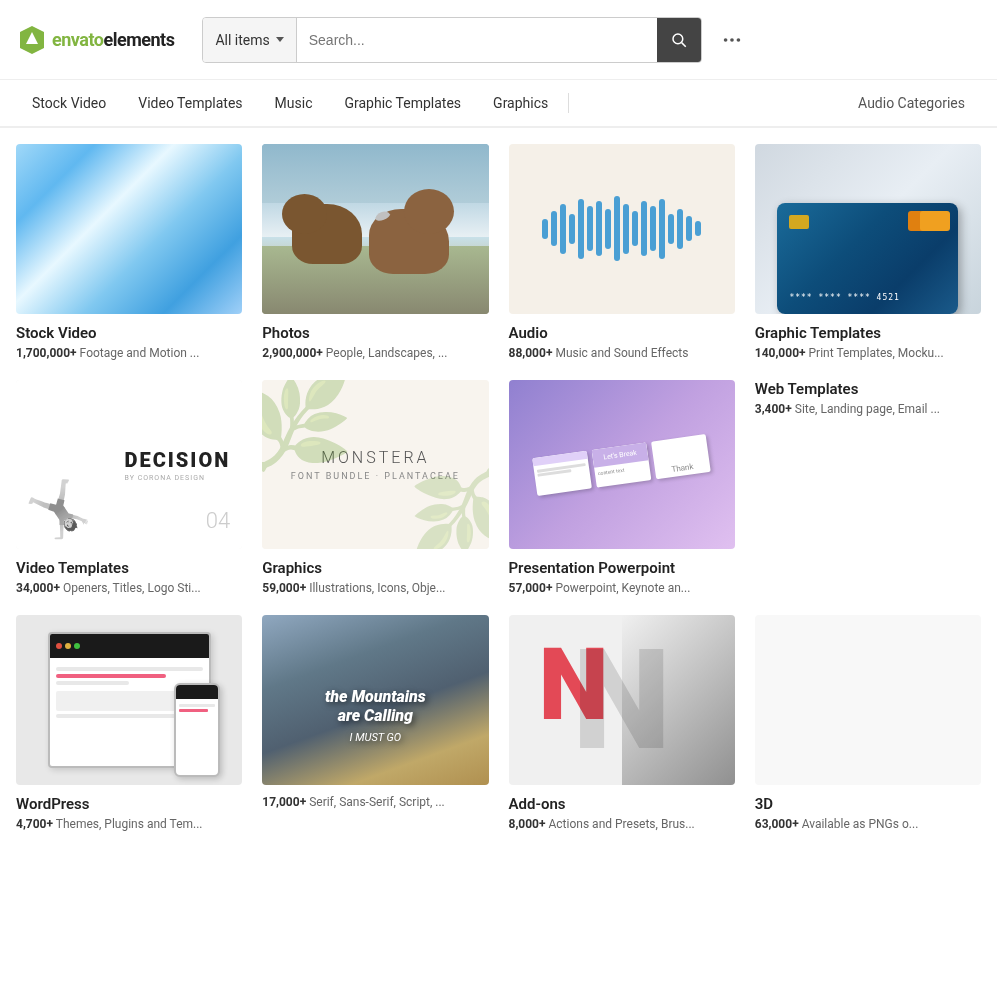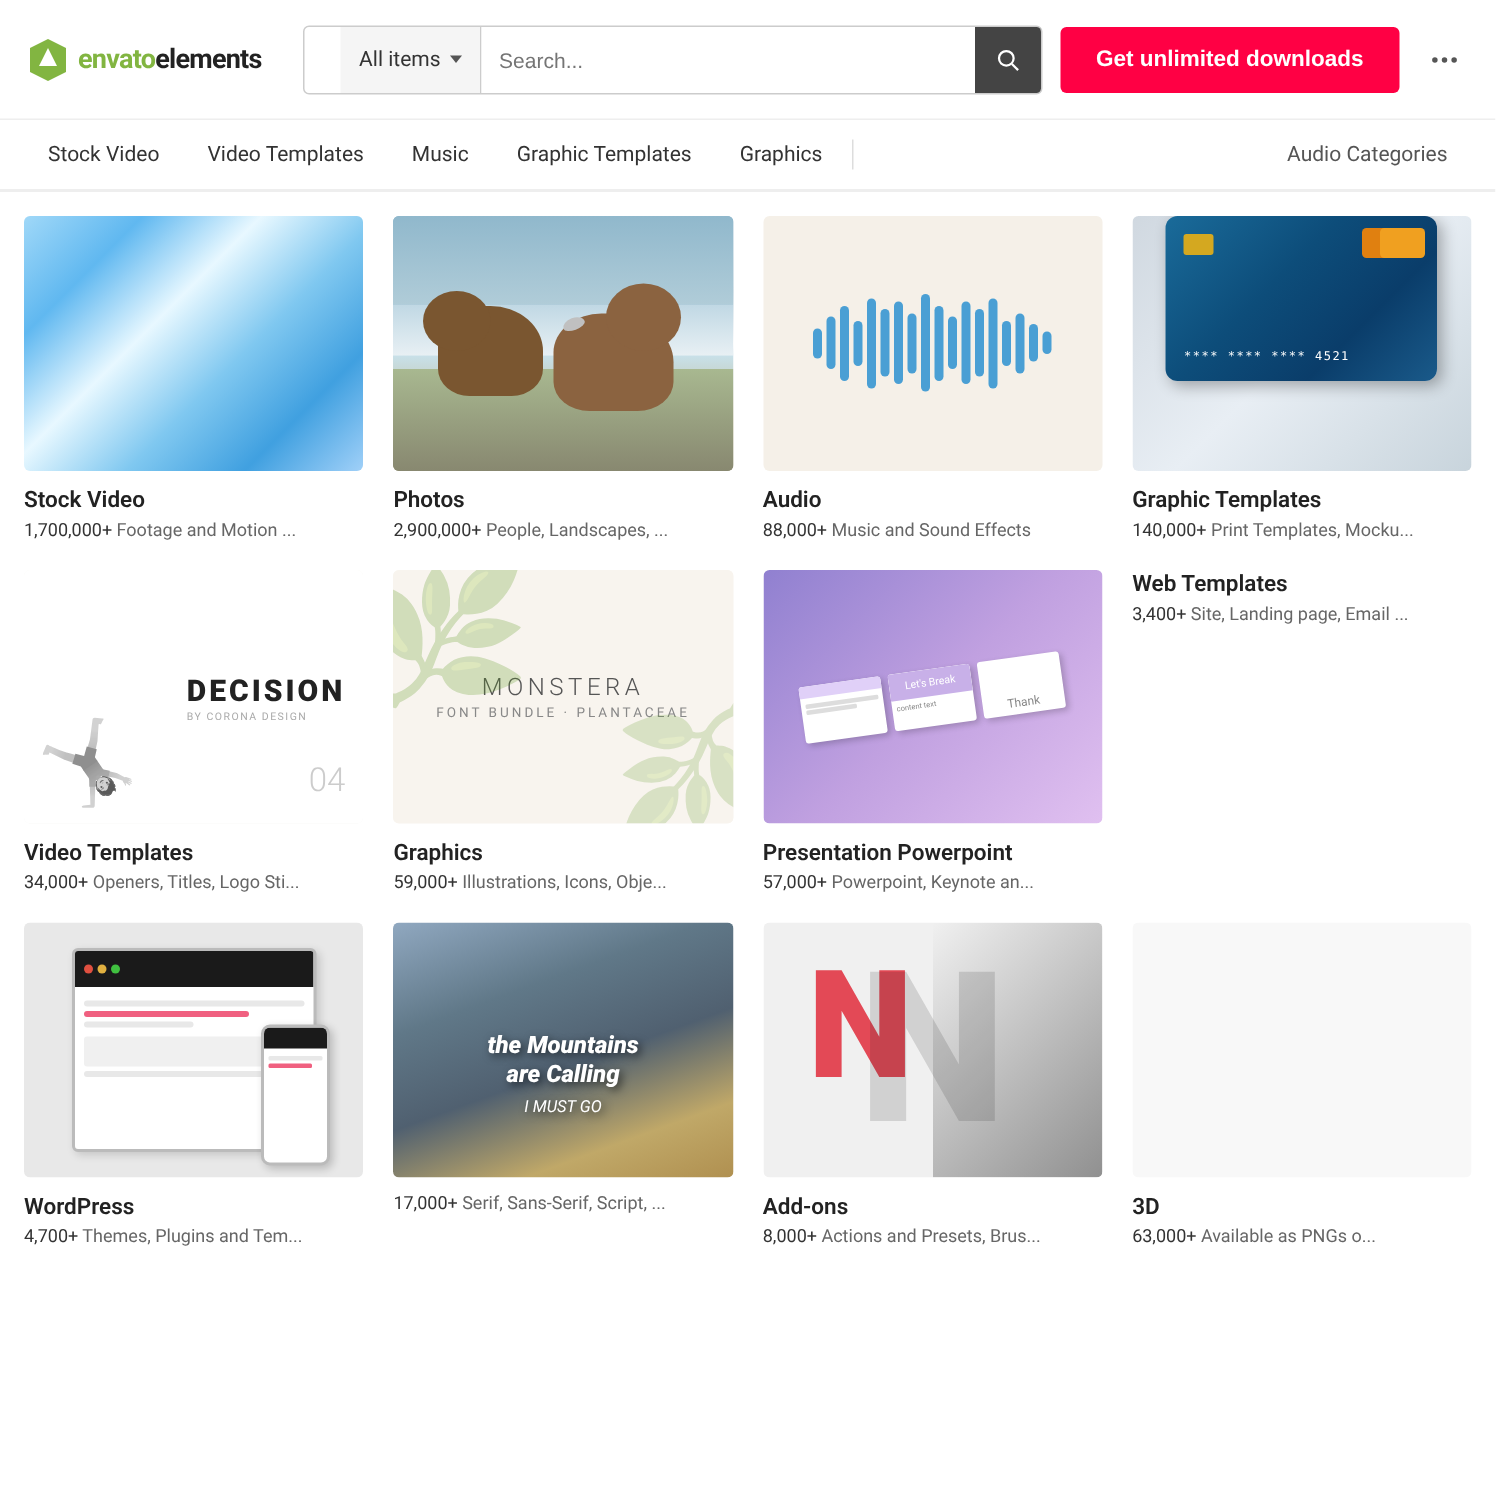--- a/index.html
+++ b/index.html
@@ -35,21 +35,20 @@
 
     .search-bar {
       display: flex;
       align-items: center;
       border: 1px solid #ccc;
       border-radius: 4px;
       overflow: hidden;
       flex: 1;
       max-width: 500px;
       margin-left: 16px;
-      padding-left: 24px;
     }
     .all-items-dropdown {
       display: flex;
       align-items: center;
       padding: 0 12px;
       height: 44px;
       background: #f5f5f5;
       border-right: 1px solid #ccc;
       cursor: pointer;
       font-size: 14px;
@@ -175,21 +174,21 @@
       font-size: 15px;
       font-weight: 600;
       color: #222;
       margin-bottom: 4px;
     }
     .card-subtitle {
       font-size: 12px;
       color: #666;
     }
     .card-count {
-      font-weight: 400;
+      font-weight: 700;
       color: #333;
     }
     .thumb-audio {
       background: #f5f0e8;
       display: flex;
       align-items: center;
       justify-content: center;
     }
     .audio-wave {
       display: flex;
@@ -221,21 +220,21 @@
       width: 100%; height: 100%;
       background: linear-gradient(180deg, #8ab4cc 0%, #70a0b8 30%, #ffffff 50%, #c8e0e8 55%, #c0b890 80%, #a0a080 100%);
       position: relative;
     }
 
     
     .credit-card-scene {
       width: 100%; height: 100%;
       background: linear-gradient(135deg, #d0d8e0 0%, #e8eef4 50%, #c8d4dc 100%);
       display: flex;
-      align-items: flex-start;
+      align-items: flex-end;
       justify-content: center;
     }
     .credit-card {
       width: 80%;
       height: 65%;
       background: linear-gradient(135deg, #1a6b9a 0%, #0d4d7a 40%, #0a3d6a 70%, #1a5a8a 100%);
       border-radius: 8px;
       position: relative;
       box-shadow: 3px 3px 10px rgba(0,0,0,0.3);
     }
@@ -386,21 +385,20 @@
     </div>
     <input class="search-input" type="text" placeholder="Search..." style="">
     <button class="search-btn">
       <svg viewBox="0 0 24 24">
         <circle cx="10.5" cy="10.5" r="6.5" stroke="#fff" stroke-width="2" fill="none"></circle>
         <line x1="15.5" y1="15.5" x2="21" y2="21" stroke="#fff" stroke-width="2"></line>
       </svg>
     </button>
   </div>
 
-  <button class="cta-btn">Get unlimited downloads</button>
 
   <button class="more-btn">
     <svg viewBox="0 0 24 24" width="22" height="22">
       <circle cx="5" cy="12" r="2" fill="#555"></circle>
       <circle cx="12" cy="12" r="2" fill="#555"></circle>
       <circle cx="19" cy="12" r="2" fill="#555"></circle>
     </svg>
   </button>
 </header>
 

